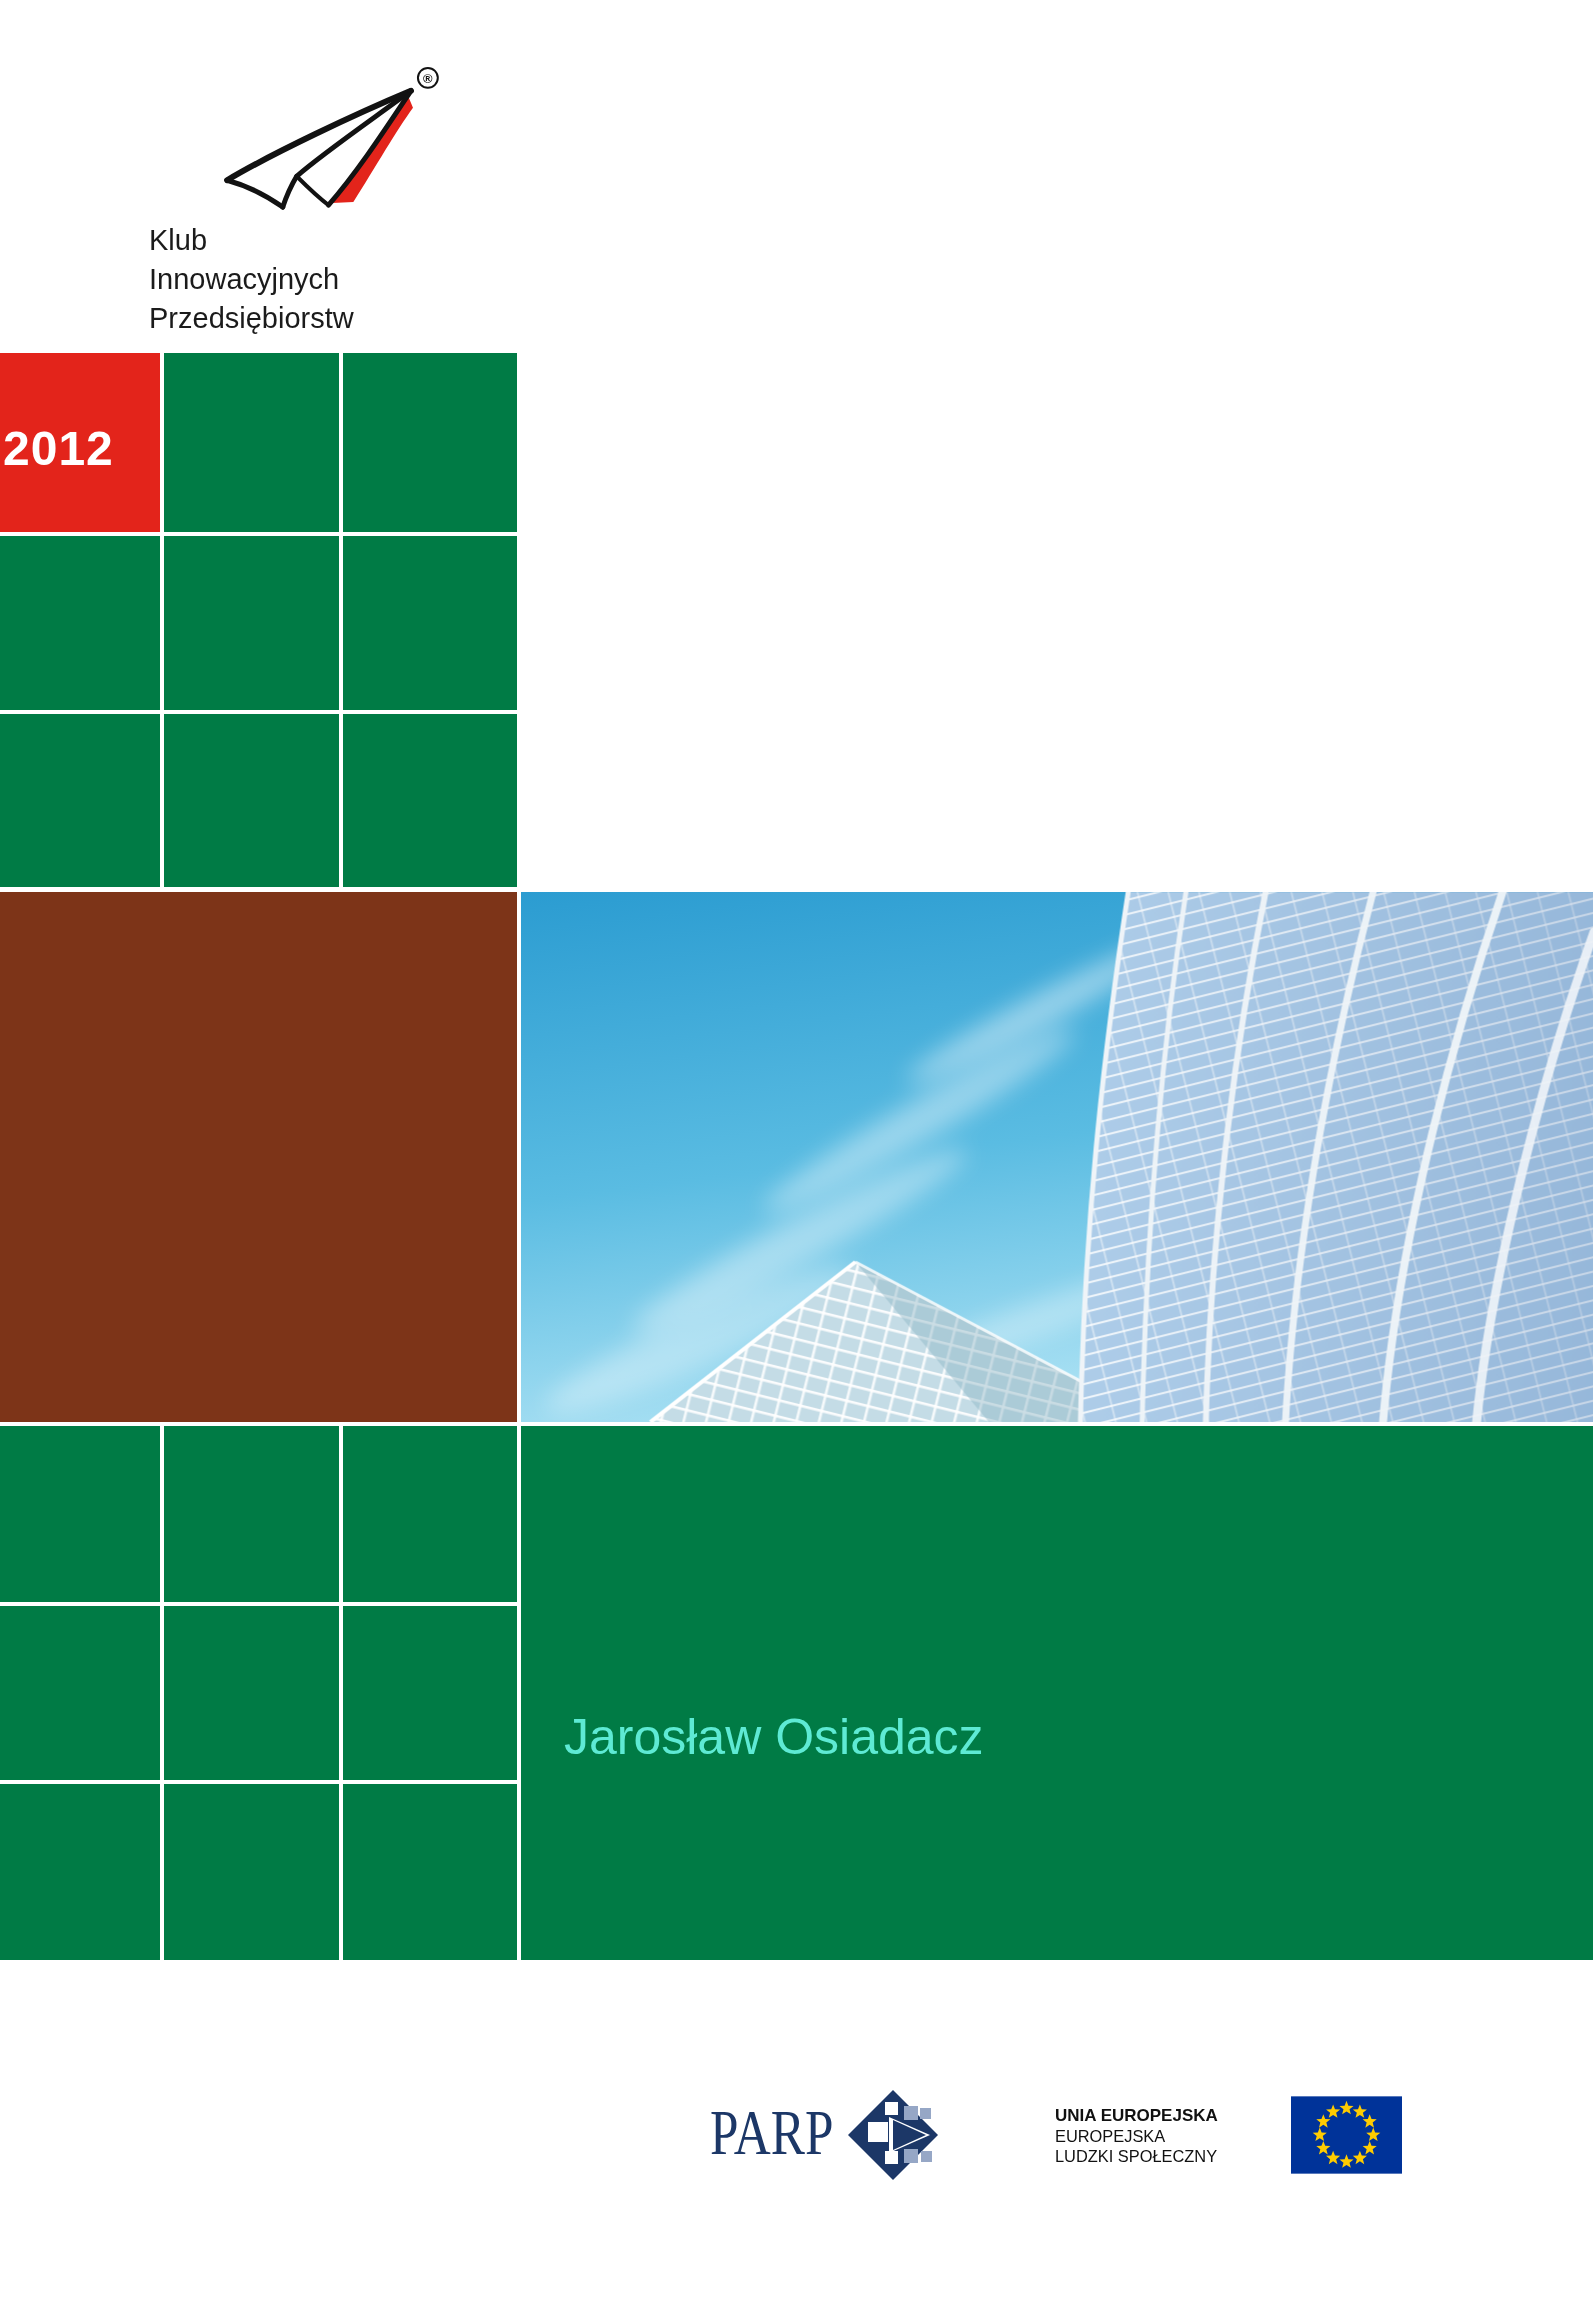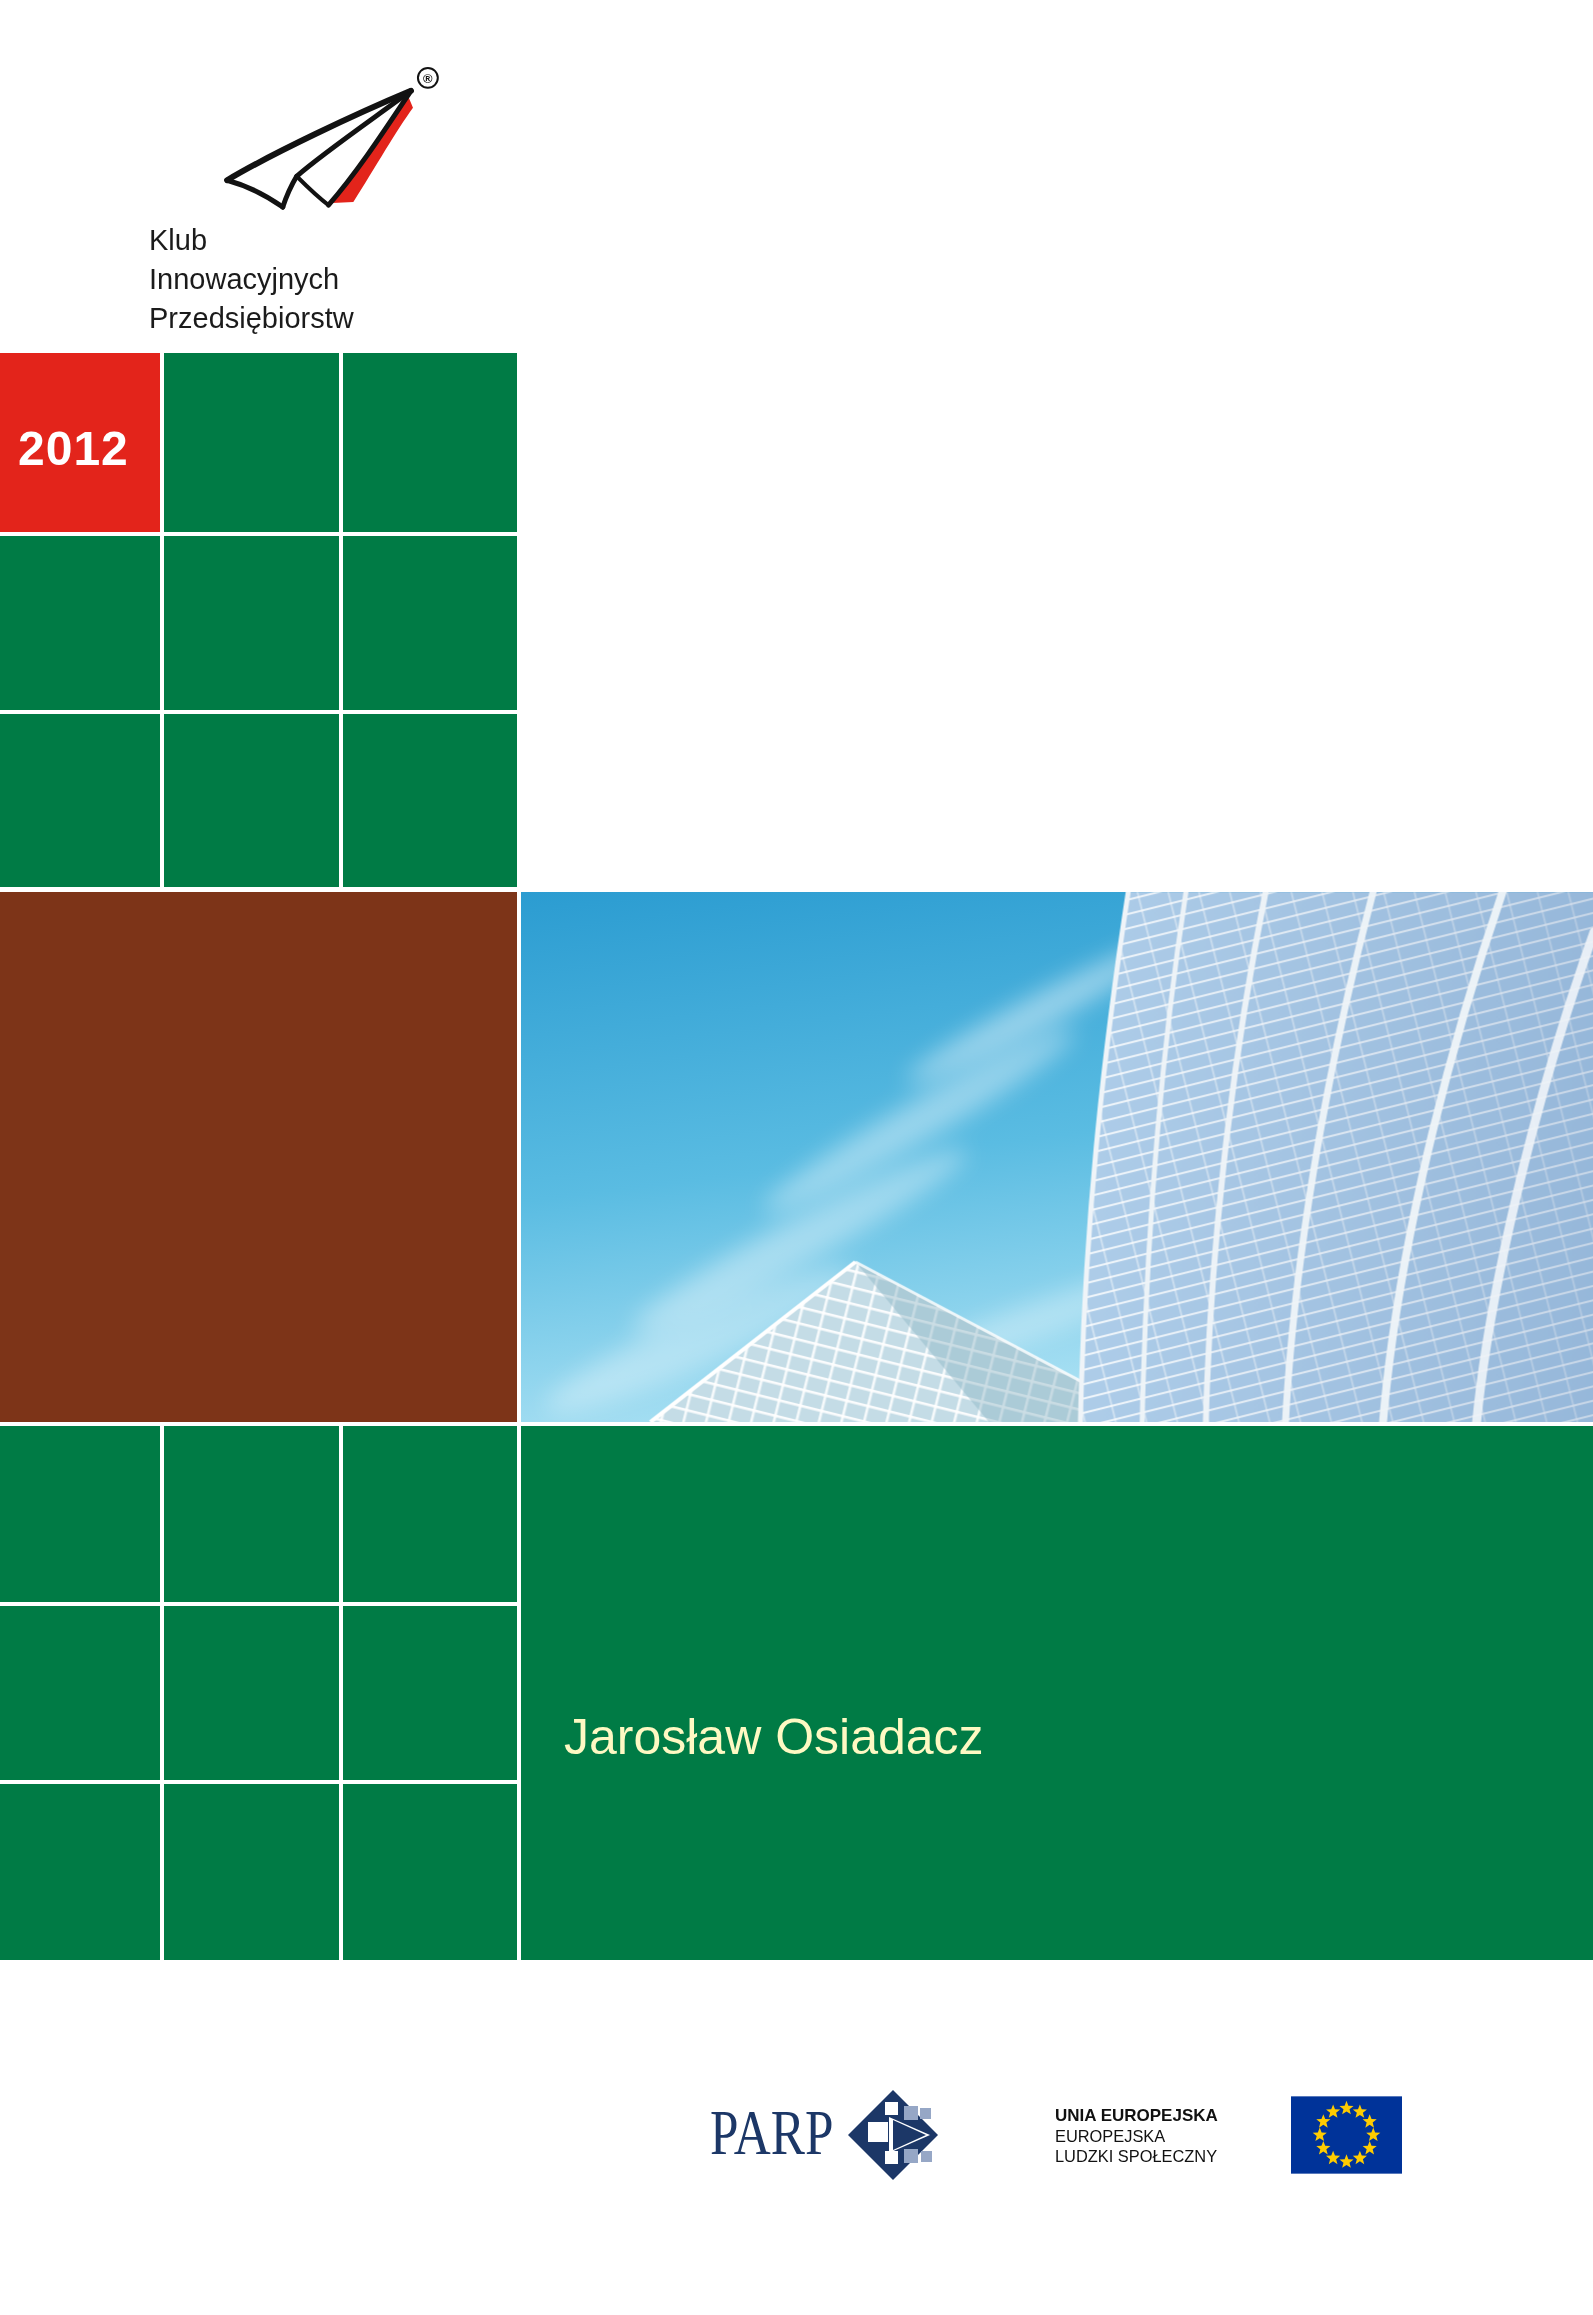--- a/index.html
+++ b/index.html
@@ -17,30 +17,30 @@
   
   .cell{position:absolute;background:var(--green,#007B45);}
   .cell.red{background:var(--red,#E3241B);}
   .c1{left:0;width:160px;} .c2{left:164px;width:175px;} .c3{left:343px;width:174px;}
   .r1{top:353px;height:179px;} .r2{top:536px;height:174px;} .r3{top:714px;height:173px;}
   .r4{top:1426px;height:176px;} .r5{top:1606px;height:174px;} .r6{top:1784px;height:176px;}
   .panel{position:absolute;left:521px;width:1073px;background:var(--green,#007B45);}
   .panel1{top:353px;height:534px;}
   .panel2{top:1426px;height:534px;}
   .year-badge{
-    position:absolute;left:18px;top:68px;
+    position:absolute;left:3px;top:68px;
     color:#ffffff;font-size:48px;font-weight:bold;letter-spacing:1px;
   }
   .title-block{
     position:absolute;left:41px;top:107px;
     color:#ffffff;font-size:72px;line-height:112px;letter-spacing:-1px;white-space:nowrap;
   }
   .author-name{
     position:absolute;left:43px;top:282px;
-    color:#fef9c3;font-size:50px;letter-spacing:0;white-space:nowrap;
+    color:#5eead4;font-size:50px;letter-spacing:0;white-space:nowrap;
   }
   .brown-block{position:absolute;left:0;top:892px;width:517px;height:530px;background:var(--brown,#7D3418);}
   .photo{position:absolute;left:521px;top:892px;width:1073px;height:530px;}
   
   .kl-group{position:absolute;left:149px;top:2076px;width:418px;height:134px;}
   .kl-title{position:absolute;left:107px;top:42px;font-size:30px;font-weight:bold;letter-spacing:1px;color:#111;white-space:nowrap;}
   .kl-subtitle{position:absolute;left:107px;top:78px;font-size:17px;letter-spacing:0.8px;color:#2a2a2a;white-space:nowrap;}
   .parp-group{position:absolute;left:708px;top:2090px;width:239px;height:95px;}
   .parp-wordmark{
     position:absolute;left:2px;top:6px;

